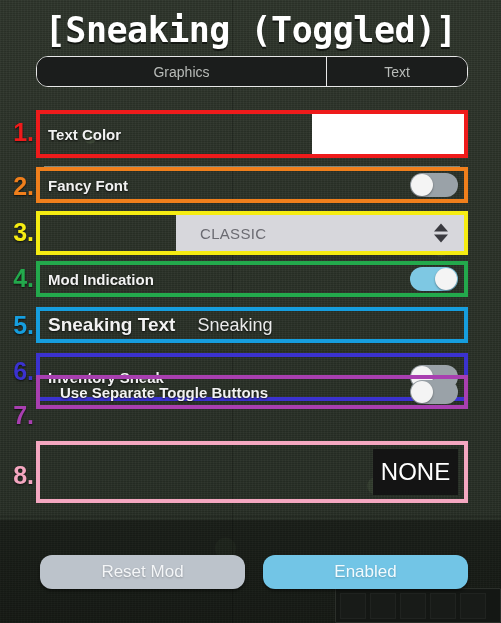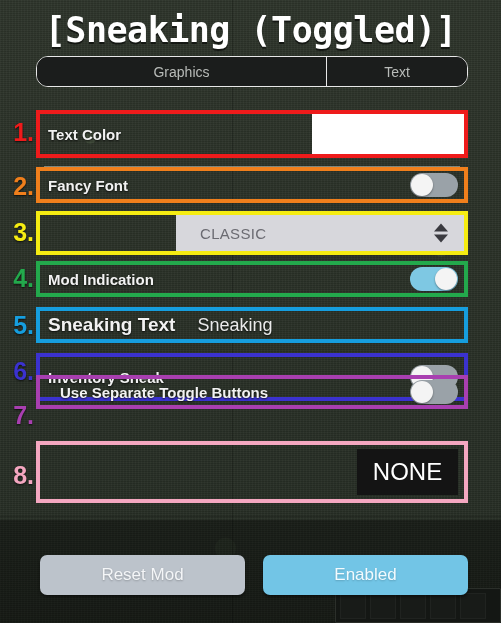--- a/index.html
+++ b/index.html
@@ -238,37 +238,37 @@
   .dd-arrows span { display: block; width: 0; height: 0; }
   .dd-up   { border-left: 7px solid transparent; border-right: 7px solid transparent; border-bottom: 8px solid #3a3a40; }
   .dd-down { border-left: 7px solid transparent; border-right: 7px solid transparent; border-top: 8px solid #3a3a40; }
 
   
   .keybind {
     position: absolute;
     right: 6px;
     top: 50%;
     transform: translateY(-50%);
-    width: 101px;
+    width: 85px;
     height: 46px;
     background: #141414;
     color: #ffffff;
     font-size: 24px;
     display: flex;
     align-items: center;
     justify-content: center;
     cursor: pointer;
   }
 
   
   .footer-btn {
     position: absolute;
     top: 555px;
-    height: 40px;
-    border-radius: 7px;
+    height: 34px;
+    border-radius: 12px;
     display: flex;
     align-items: center;
     justify-content: center;
     font-size: 17px;
     cursor: pointer;
     box-shadow: 0 2px 3px rgba(0,0,0,0.45);
   }
   #reset-btn {
     left: 40px;
     width: 205px;

